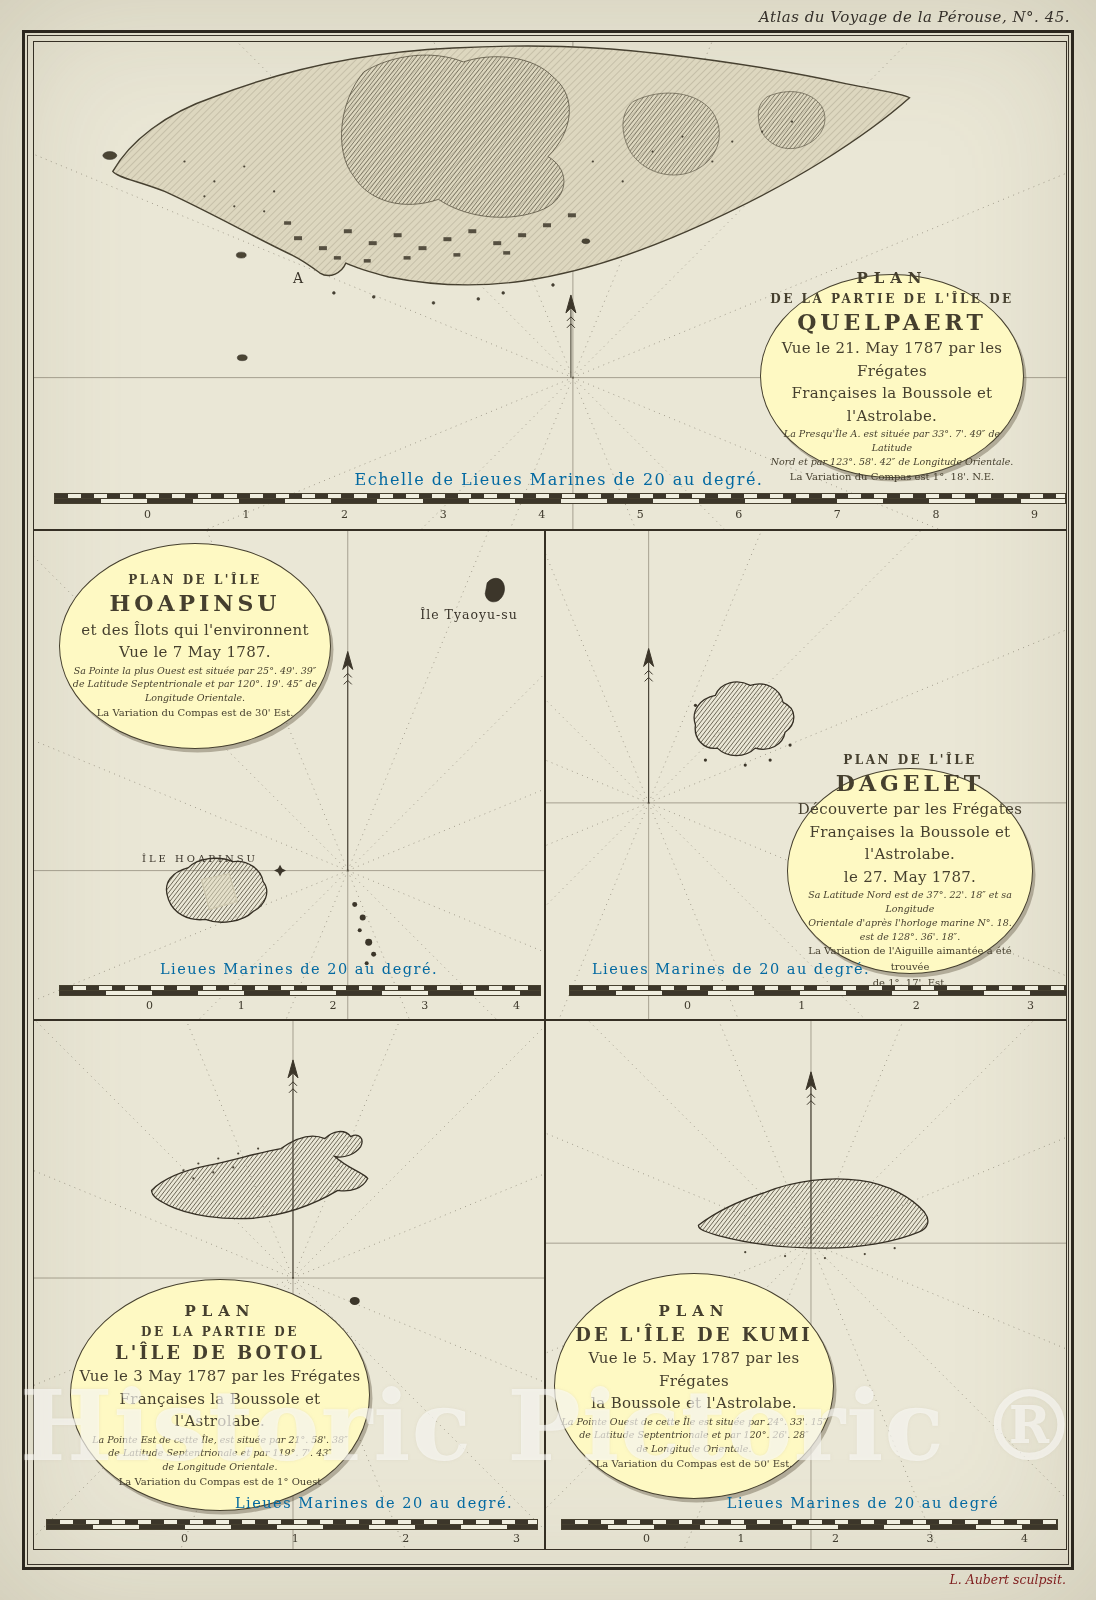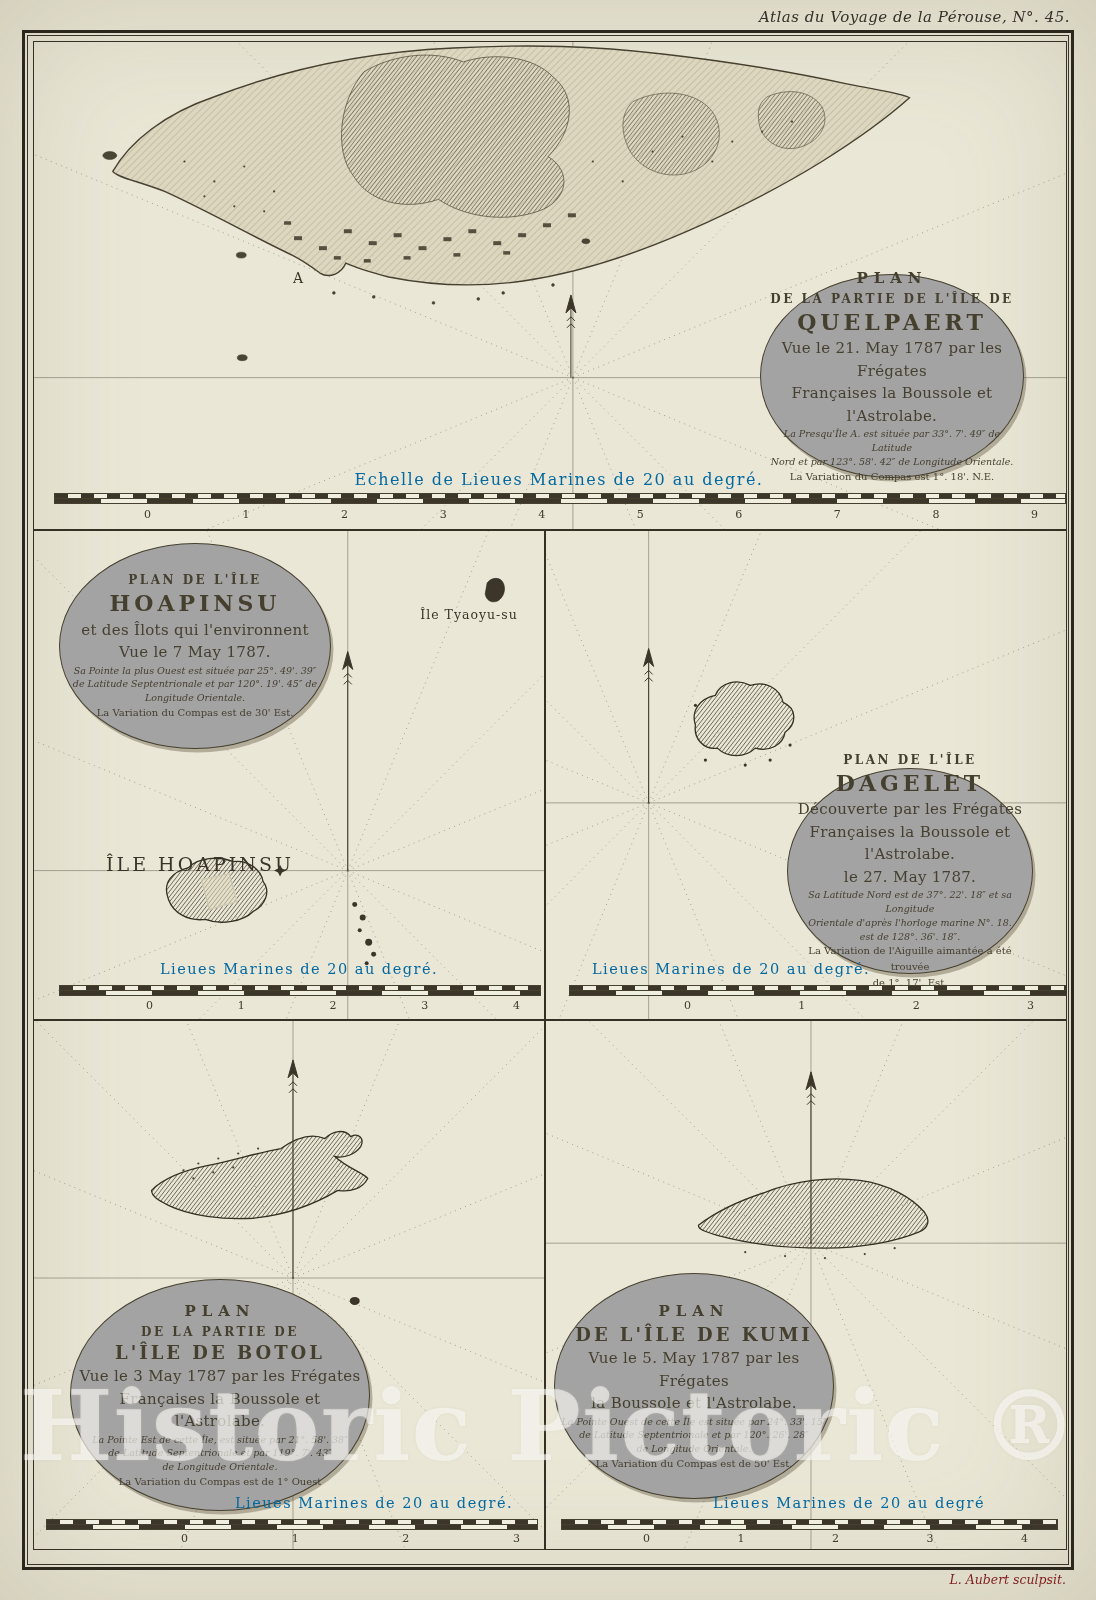--- a/index.html
+++ b/index.html
@@ -14,21 +14,21 @@
   .p-quelpaert{left:8px;top:8px;width:1034px;height:489px;}
   .p-hoapinsu {left:8px;top:497px;width:512px;height:490px;}
   .p-dagelet  {left:520px;top:497px;width:522px;height:490px;}
   .p-botol    {left:8px;top:987px;width:512px;height:530px;}
   .p-kumi     {left:520px;top:987px;width:522px;height:530px;}
 
   svg.rays,svg.art{position:absolute;left:0;top:0;width:100%;height:100%;}
   svg.rays{z-index:1;} svg.art{z-index:2;}
 
   .cartouche{position:absolute;z-index:4;border:1.6px solid #46402f;border-radius:50%;
-             background:#a3a3a3;box-shadow:2.5px 3.5px 0 rgba(86,76,56,.38);
+             background:#fef9c3;box-shadow:2.5px 3.5px 0 rgba(86,76,56,.38);
              display:flex;flex-direction:column;justify-content:center;align-items:center;
              text-align:center;padding:10px 6px;box-sizing:border-box;}
   .c-line{width:100%;color:#453f2e;line-height:1.5;}
   .cl-plan {font-size:15px;letter-spacing:6px;font-variant:small-caps;font-weight:bold;}
   .cl-sub  {font-size:12px;letter-spacing:2.5px;font-weight:bold;}
   .cl-title{font-size:22px;letter-spacing:4px;font-weight:bold;line-height:1.35;}
   .cl-title-sm{font-size:18px;letter-spacing:3px;font-weight:bold;line-height:1.35;}
   .cl-body {font-size:15px;letter-spacing:.3px;}
   .cl-fine {font-size:9.5px;font-style:italic;line-height:1.45;}
   .cl-tail {font-size:10px;line-height:1.6;}
@@ -217,21 +217,21 @@
             <circle cx="334" cy="434" r="2"></circle>
         </g>
         <path d="M247,335 L249,339 L253,341 L249,343 L247,347 L245,343 L241,341 L245,339 Z" fill="#3c362a"></path>
         <g stroke="#3c362a" fill="#3c362a">
           <line x1="315" y1="341" x2="315" y2="123" stroke-width="1"></line>
           <polygon points="310,139 315,121 320,139 315,134"></polygon>
           <path d="M311,147 L315,143 L319,147 M311,154 L315,150 L319,154" fill="none" stroke-width="1"></path>
         </g>
       </svg>
       <div class="map-label" style="left:360px;top:76px;width:150px;font-size:12.5px;letter-spacing:1px;">Île Tyaoyu-su</div>
-      <div class="map-label" style="left:66px;top:322px;width:200px;font-size:19px;letter-spacing:3px;">ÎLE HOAPINSU</div>
+      <div class="map-label" style="left:66px;top:322px;width:200px;font-size:10px;letter-spacing:3px;">ÎLE HOAPINSU</div>
       <div class="cartouche" style="left:25px;top:12px;width:272px;height:206px;">
         <div class="c-line cl-sub">PLAN DE L'ÎLE</div>
         <div class="c-line cl-title">HOAPINSU</div>
         <div class="c-line cl-body">et des Îlots qui l'environnent</div>
         <div class="c-line cl-body">Vue le 7 May 1787.</div>
         <div class="c-line cl-fine">Sa Pointe la plus Ouest est située par 25°. 49'. 39″</div>
         <div class="c-line cl-fine">de Latitude Septentrionale et par 120°. 19'. 45″ de</div>
         <div class="c-line cl-fine">Longitude Orientale.</div>
         <div class="c-line cl-tail">La Variation du Compas est de 30' Est.</div>
       </div>
@@ -422,21 +422,21 @@
       <div class="cartouche" style="left:8px;top:252px;width:280px;height:226px;">
         <div class="c-line cl-plan">PLAN</div>
         <div class="c-line cl-title-sm">DE L'ÎLE DE KUMI</div>
         <div class="c-line cl-body">Vue le 5. May 1787 par les Frégates</div>
         <div class="c-line cl-body">la Boussole et l'Astrolabe.</div>
         <div class="c-line cl-fine">La Pointe Ouest de cette Île est située par 24°. 33'. 15″</div>
         <div class="c-line cl-fine">de Latitude Septentrionale et par 120°. 26'. 28″</div>
         <div class="c-line cl-fine">de Longitude Orientale.</div>
         <div class="c-line cl-tail">La Variation du Compas est de 50' Est.</div>
       </div>
-      <div class="scale-caption" style="left:153px;top:474px;width:300px;font-size:14.5px;">Lieues Marines de 20 au degré</div>
+      <div class="scale-caption" style="left:153px;top:474px;width:300px;font-size:14.5px;text-align:right;">Lieues Marines de 20 au degré</div>
       <div class="scalebar" style="left:15px;top:498px;width:495px;">
         <div class="sb-row sb-fine"></div>
           <div class="sb-row sb-coarse"></div>
       </div>
       <div class="ticks" style="left:99px;top:511px;width:385px;">
         <span>0</span>
           <span>1</span>
         <span>2</span>
           <span>3</span>
         <span>4</span>

